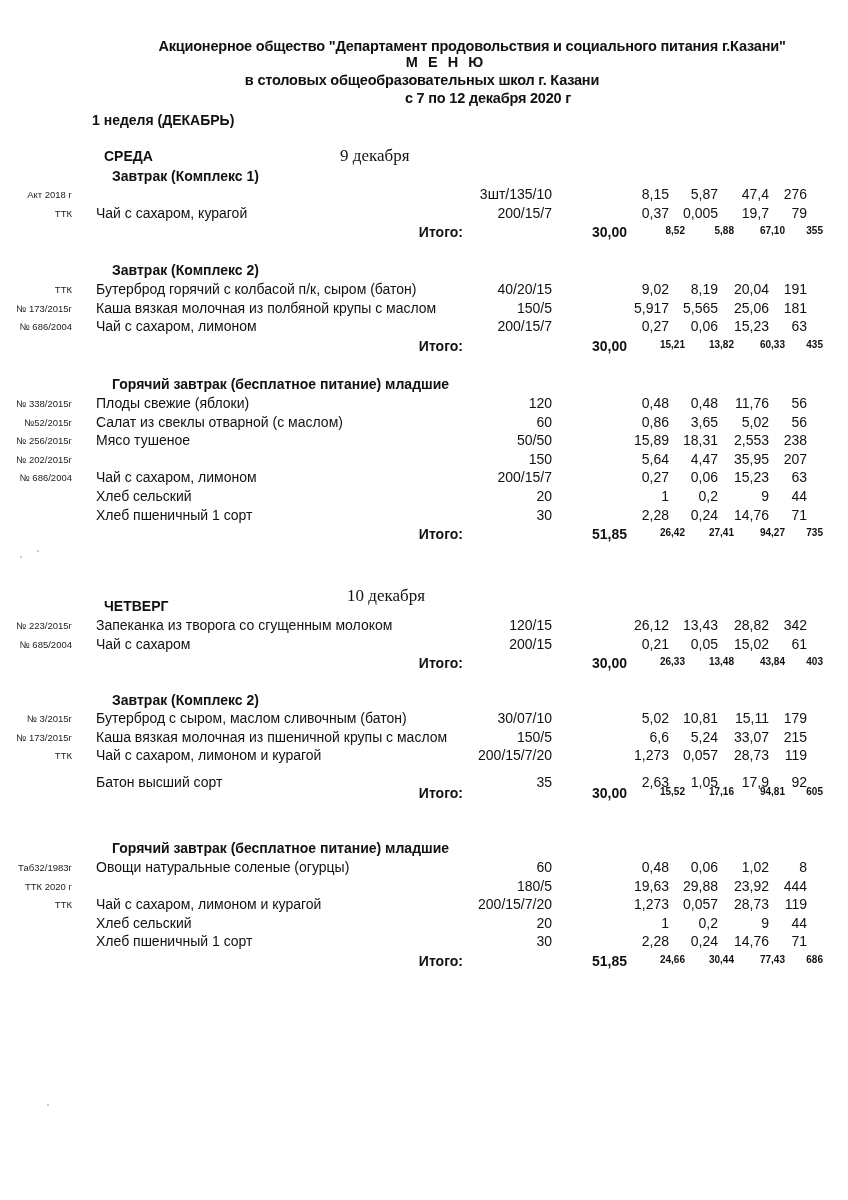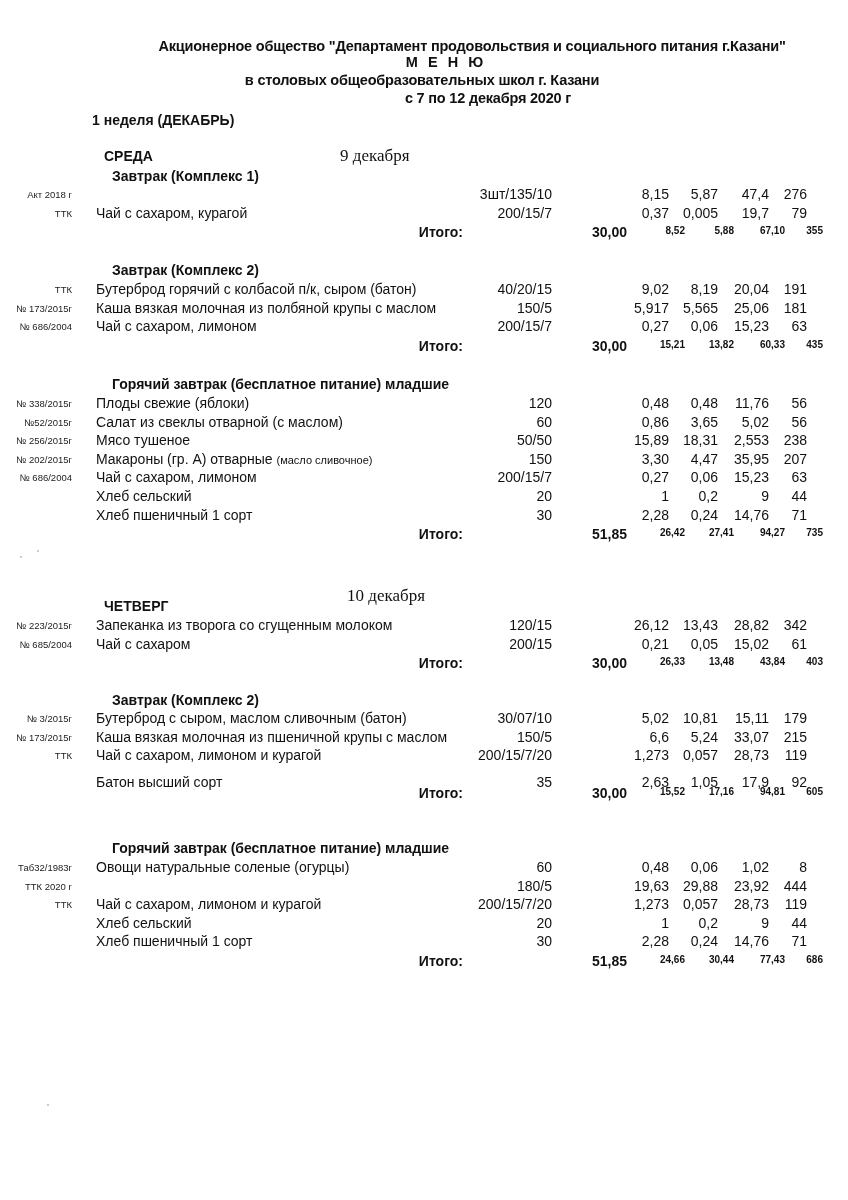--- a/index.html
+++ b/index.html
@@ -129,23 +129,22 @@
       <span class="code">№ 256/2015г</span>
       <span class="name"><span>Мясо тушеное</span></span>
       <span class="portion">50/50</span>
       <span class="v v1">15,89</span>
       <span class="v v2">18,31</span>
       <span class="v v3">2,553</span>
       <span class="v v4">238</span>
     </div>
     <div class="row" style="top: 450.8px;">
       <span class="code">№ 202/2015г</span>
-      <span class="name"><span>Макароны (гр. А) отварные</span> <small>(масло сливочное)</small></span>
       <span class="portion">150</span>
-      <span class="v v1">3,30</span>
+      <span class="v v1">5,64</span>
       <span class="v v2">4,47</span>
       <span class="v v3">35,95</span>
       <span class="v v4">207</span>
     </div>
     <div class="row" style="top: 469.4px;">
       <span class="code">№ 686/2004</span>
       <span class="name"><span>Чай с сахаром, лимоном</span></span>
       <span class="portion">200/15/7</span>
       <span class="v v1">0,27</span>
       <span class="v v2">0,06</span>

